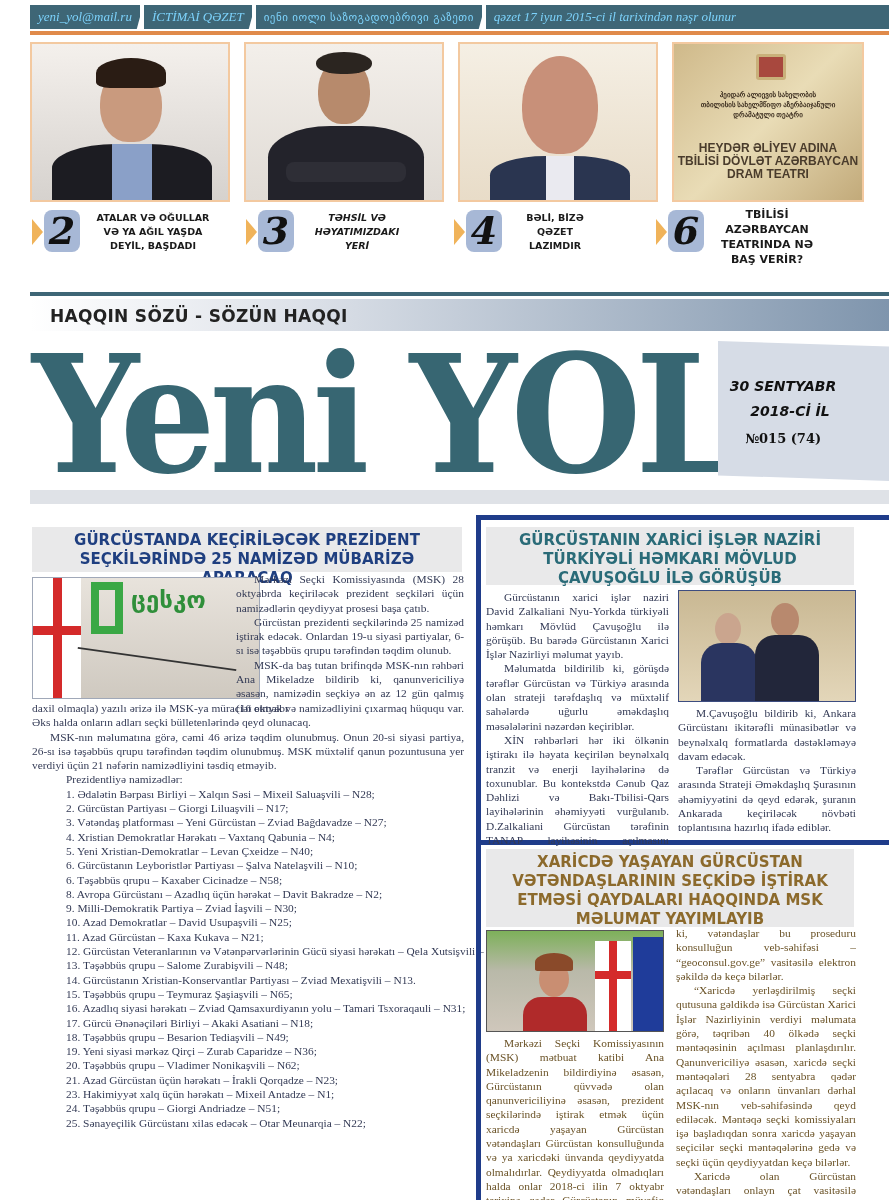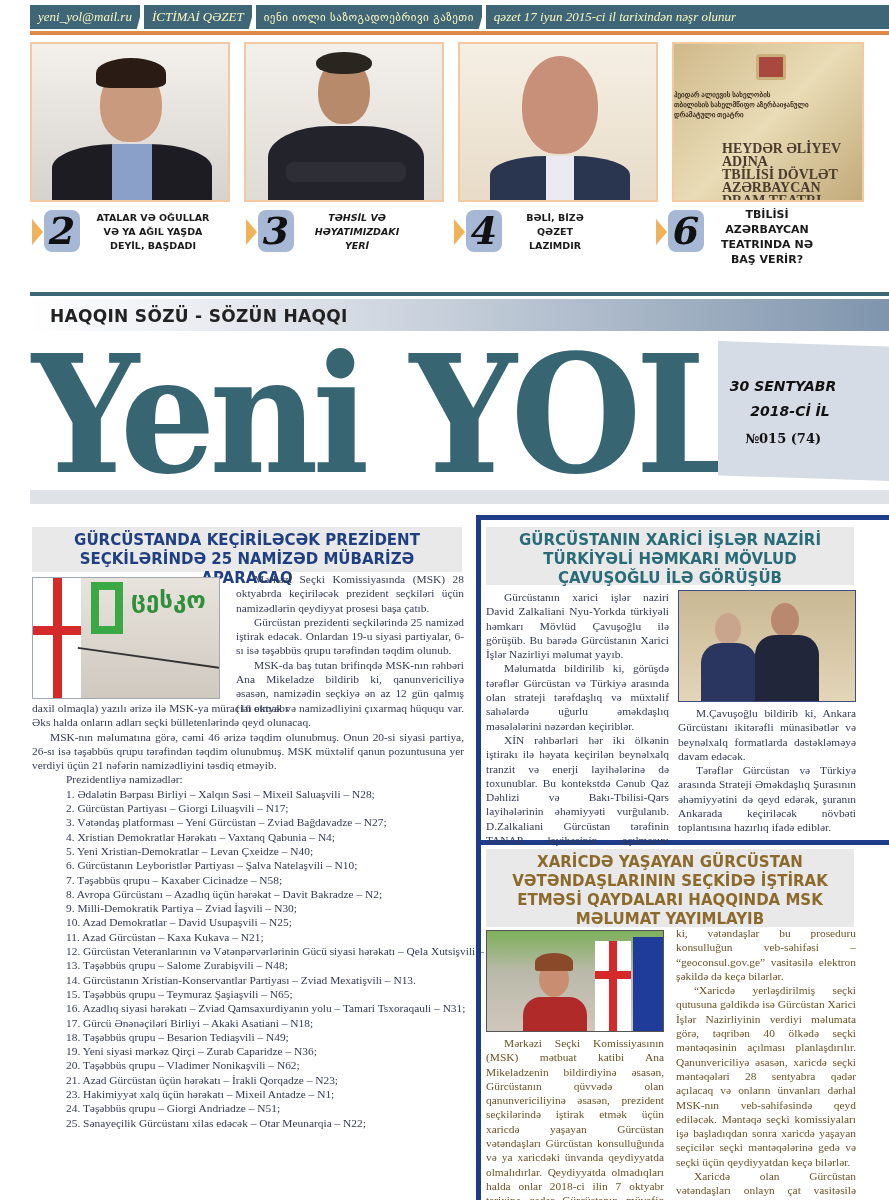--- a/index.html
+++ b/index.html
@@ -1,34 +1,34 @@
 <!DOCTYPE html>
 <html><head>
 <meta charset="utf-8">
 <style>
   * { box-sizing: border-box; margin: 0; padding: 0; }
   body { width: 889px; height: 1200px; background: #ffffff; font-family: "Liberation Serif", serif; color: #222; overflow: hidden; position: relative; }
 
   
   .topbar { position: absolute; left: 30px; top: 5px; width: 859px; height: 24px; display: flex; align-items: center; }
-  .tb-seg { height: 24px; background: #3e6676; color: #fef9c3; display: flex; align-items: center; padding: 0 8px; font-style: italic; font-size: 13px; font-family: "Liberation Serif", serif; position: relative; }
+  .tb-seg { height: 24px; background: #3e6676; color: #7dd3fc; display: flex; align-items: center; padding: 0 8px; font-style: italic; font-size: 13px; font-family: "Liberation Serif", serif; position: relative; }
   .tb-seg.bold { font-style: normal; font-weight: normal; font-family: "DejaVu Sans", sans-serif; font-size: 11px; letter-spacing: 0.5px; }
   .tb-sep { width: 4px; height: 24px; background: #fff; transform: skewX(-15deg); }
   .orange-rule { position: absolute; left: 30px; top: 31px; width: 859px; height: 4px; background: #e08a4a; }
 
   
   .photos { position: absolute; top: 42px; left: 30px; width: 859px; height: 160px; }
   .photo { position: absolute; top: 0; height: 160px; border: 2px solid #f3c9a0; overflow: hidden; }
   .p1 { left: 0; width: 200px; background: linear-gradient(#f4f0ec, #d6d2ce); }
   .p2 { left: 214px; width: 200px; background: linear-gradient(#f3efea, #e0dbd5); }
   .p3 { left: 428px; width: 200px; background: linear-gradient(#f5efe4, #e8dcc8); }
   .p4 { left: 642px; width: 192px; background: linear-gradient(135deg, #cfb98a, #e9dcb6 50%, #c2aa7a); }
   .person-head { position: absolute; border-radius: 50% 50% 45% 45%; }
   .person-body { position: absolute; border-radius: 40% 40% 0 0; }
-  .plaque-text { position: absolute; left: 0; width: 100%; text-align: left; color: #3a2c1e; font-weight: bold; }
+  .plaque-text { position: absolute; left: 0; width: 100%; text-align: center; color: #3a2c1e; font-weight: bold; }
   .plaque-emblem { position: absolute; left: 82px; top: 10px; width: 30px; height: 26px; background: #a8483e; border: 3px solid #c9b07a; border-radius: 3px; }
 
   
   .teasers { position: absolute; top: 205px; left: 30px; width: 859px; height: 60px; }
   .teaser { position: absolute; top: 0; height: 60px; }
   .t-arrow { position: absolute; left: 0; top: 14px; width: 0; height: 0; border-top: 13px solid transparent; border-bottom: 13px solid transparent; border-left: 11px solid #f0b35a; }
   .t-num { position: absolute; left: 12px; top: 5px; width: 36px; height: 42px; background: #a7b8d6; border-radius: 8px; font-family: "DejaVu Serif", serif; font-style: italic; font-weight: bold; font-size: 38px; line-height: 42px; text-align: center; color: #111; }
   .t-text { position: absolute; left: 56px; top: 6px; width: 130px; font-family: "DejaVu Sans", sans-serif; font-weight: bold; font-size: 9.5px; line-height: 14px; text-align: center; color: #1a1a1a; text-transform: uppercase; }
 
   
@@ -38,21 +38,21 @@
   .logo { position: absolute; left: 32px; top: 318px; font-family: "DejaVu Serif", serif; font-weight: bold; font-size: 150px; line-height: 180px; color: #376672; letter-spacing: -6px; transform: scaleY(1.08); transform-origin: top left; }
   .date-box { position: absolute; left: 718px; top: 341px; width: 171px; height: 140px; background: #d6dce6; clip-path: polygon(0 0, 100% 4%, 100% 100%, 0 96%); }
   .date-line { position: absolute; left: 718px; width: 130px; text-align: center; font-family: "DejaVu Sans", sans-serif; font-weight: bold; font-style: italic; font-size: 14px; color: #111; }
   .issue { position: absolute; left: 718px; top: 431px; width: 130px; text-align: center; font-family: "DejaVu Serif", serif; font-weight: bold; font-size: 13px; color: #111; }
   .mh-bottom { position: absolute; left: 30px; top: 490px; width: 859px; height: 14px; background: #dfe2e7; }
 
   
   .left-art { position: absolute; left: 22px; top: 520px; width: 448px; height: 680px; }
   .headline-box { background: #e9e9ea; text-align: center; font-family: "DejaVu Sans", sans-serif; font-weight: bold; padding: 4px 6px; }
   .la-head { position: absolute; left: 10px; top: 7px; width: 430px; height: 45px; font-size: 15px; line-height: 19px; color: #1f3f80; }
-  .la-photo { position: absolute; left: 10px; top: 57px; width: 188px; height: 122px; background: linear-gradient(#e8e3dc, #cfc9c0); border: 1px solid #a0a8b8; overflow: hidden; }
+  .la-photo { position: absolute; left: 10px; top: 57px; width: 228px; height: 122px; background: linear-gradient(#e8e3dc, #cfc9c0); border: 1px solid #a0a8b8; overflow: hidden; }
   .body-text { font-family: "Liberation Serif", serif; font-size: 11.4px; line-height: 14.3px; color: #333a55; text-align: justify; }
   .body-text p { text-indent: 18px; }
   .la-col1 { position: absolute; left: 214px; top: 52px; width: 228px; }
   .la-full { position: absolute; left: 10px; top: 181px; width: 432px; }
   .cand-list { list-style: none; padding-left: 18px; }
   .cand-list li { white-space: nowrap; margin-left: 16px; }
 
   
   .right-frame { position: absolute; left: 476px; top: 515px; width: 413px; height: 685px; border-left: 5px solid #1f3c8a; border-top: 5px solid #1f3c8a; }
   .right-divider { position: absolute; left: 476px; top: 840px; width: 413px; height: 5px; background: #1f3c8a; }
@@ -99,21 +99,21 @@
     <div class="person-body" style="left:30px;top:112px;width:140px;height:48px;background:#2a3550;"></div>
     <div style="position:absolute;left:86px;top:112px;width:28px;height:48px;background:#eaeaf0;"></div>
   </div>
   <div class="photo p4">
     <div class="plaque-emblem"></div>
     <div class="plaque-text" style="top:46px;font-size:7px;line-height:10px;">
       <div>ჰეიდარ ალიევის სახელობის</div>
       <div>თბილისის სახელმწიფო აზერბაიჯანული</div>
       <div>დრამატული თეატრი</div>
     </div>
-    <div class="plaque-text" style="top:98px;font-size:14px;line-height:13px;font-family:Liberation Serif, serif;color:#4a3c2c;padding-left:48px;">
+    <div class="plaque-text" style="top:98px;font-size:12px;line-height:13px;font-family:Liberation Sans, sans-serif;color:#4a3c2c;">
       <div>HEYDƏR ƏLİYEV ADINA</div>
       <div>TBİLİSİ DÖVLƏT AZƏRBAYCAN</div>
       <div>DRAM TEATRI</div>
     </div>
   </div>
 </div>
 
 <div class="teasers">
   <div class="teaser" style="left:2px;width:200px;">
     <div class="t-arrow"></div>
@@ -167,21 +167,21 @@
     <p style="text-indent:0">daxil olmaqla) yazılı ərizə ilə MSK-ya müraciət etmək və namizədliyini çıxarmaq hüququ var. Əks halda onların adları seçki bülletenlərində qeyd olunacaq.</p>
     <p>MSK-nın məlumatına görə, cəmi 46 ərizə təqdim olunubmuş. Onun 20-si siyasi partiya, 26-sı isə təşəbbüs qrupu tərəfindən təqdim olunubmuş. MSK müxtəlif qanun pozuntusuna yer verdiyi üçün 21 nəfərin namizədliyini təsdiq etməyib.</p>
     <ul class="cand-list">
       <li>Prezidentliyə namizədlər:</li>
       <li>1. Ədalətin Bərpası Birliyi – Xalqın Səsi – Mixeil Saluaşvili – N28;</li>
       <li>2. Gürcüstan Partiyası – Giorgi Liluaşvili – N17;</li>
       <li>3. Vətəndaş platforması – Yeni Gürcüstan – Zviad Bağdavadze – N27;</li>
       <li>4. Xristian Demokratlar Hərəkatı – Vaxtanq Qabunia – N4;</li>
       <li>5. Yeni Xristian-Demokratlar – Levan Çxeidze – N40;</li>
       <li>6. Gürcüstanın Leyboristlər Partiyası – Şalva Natelaşvili – N10;</li>
-      <li>7. Təşəbbüs qrupu – Kaxaber Cicinadze – N58;</li>
+      <li>6. Təşəbbüs qrupu – Kaxaber Cicinadze – N58;</li>
       <li>8. Avropa Gürcüstanı – Azadlıq üçün hərəkat – Davit Bakradze – N2;</li>
       <li>9. Milli-Demokratik Partiya – Zviad İaşvili – N30;</li>
       <li>10. Azad Demokratlar – David Usupaşvili – N25;</li>
       <li>11. Azad Gürcüstan – Kaxa Kukava – N21;</li>
       <li>12. Gürcüstan Veteranlarının  və Vətənpərvərlərinin Gücü siyasi hərəkatı – Qela Xutsişvili – N35;</li>
       <li>13. Təşəbbüs qrupu – Salome Zurabişvili – N48;</li>
       <li>14. Gürcüstanın Xristian-Konservantlar Partiyası – Zviad Mexatişvili – N13.</li>
       <li>15. Təşəbbüs qrupu – Teymuraz Şaşiaşvili – N65;</li>
       <li>16. Azadlıq siyasi hərəkatı – Zviad Qamsaxurdiyanın yolu – Tamari Tsxoraqauli – N31;</li>
       <li>17. Gürcü Ənənəçiləri Birliyi – Akaki Asatiani – N18;</li>

